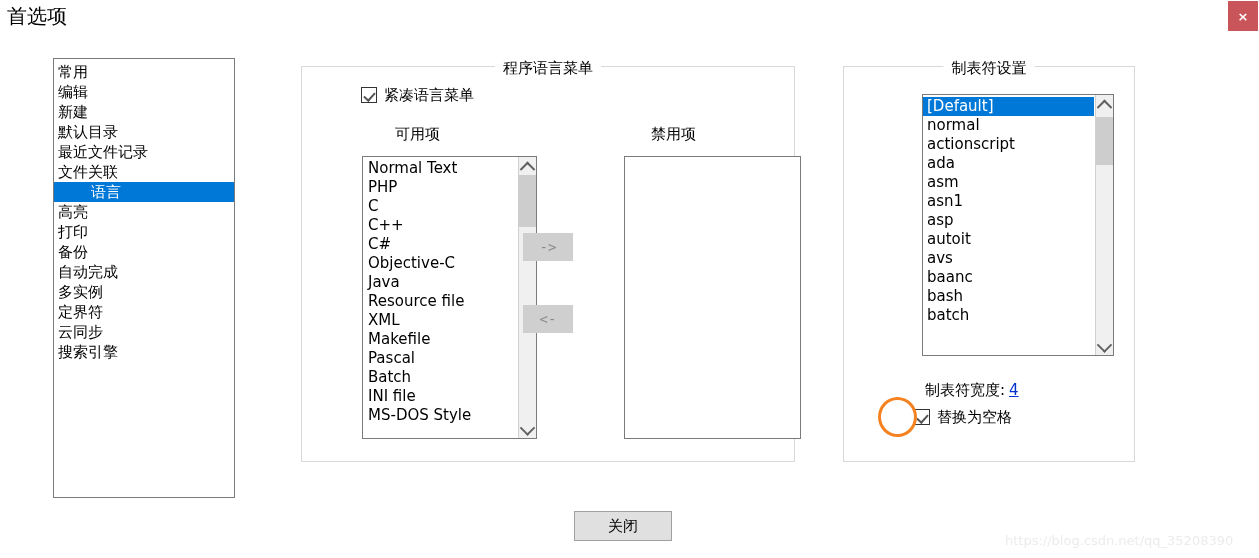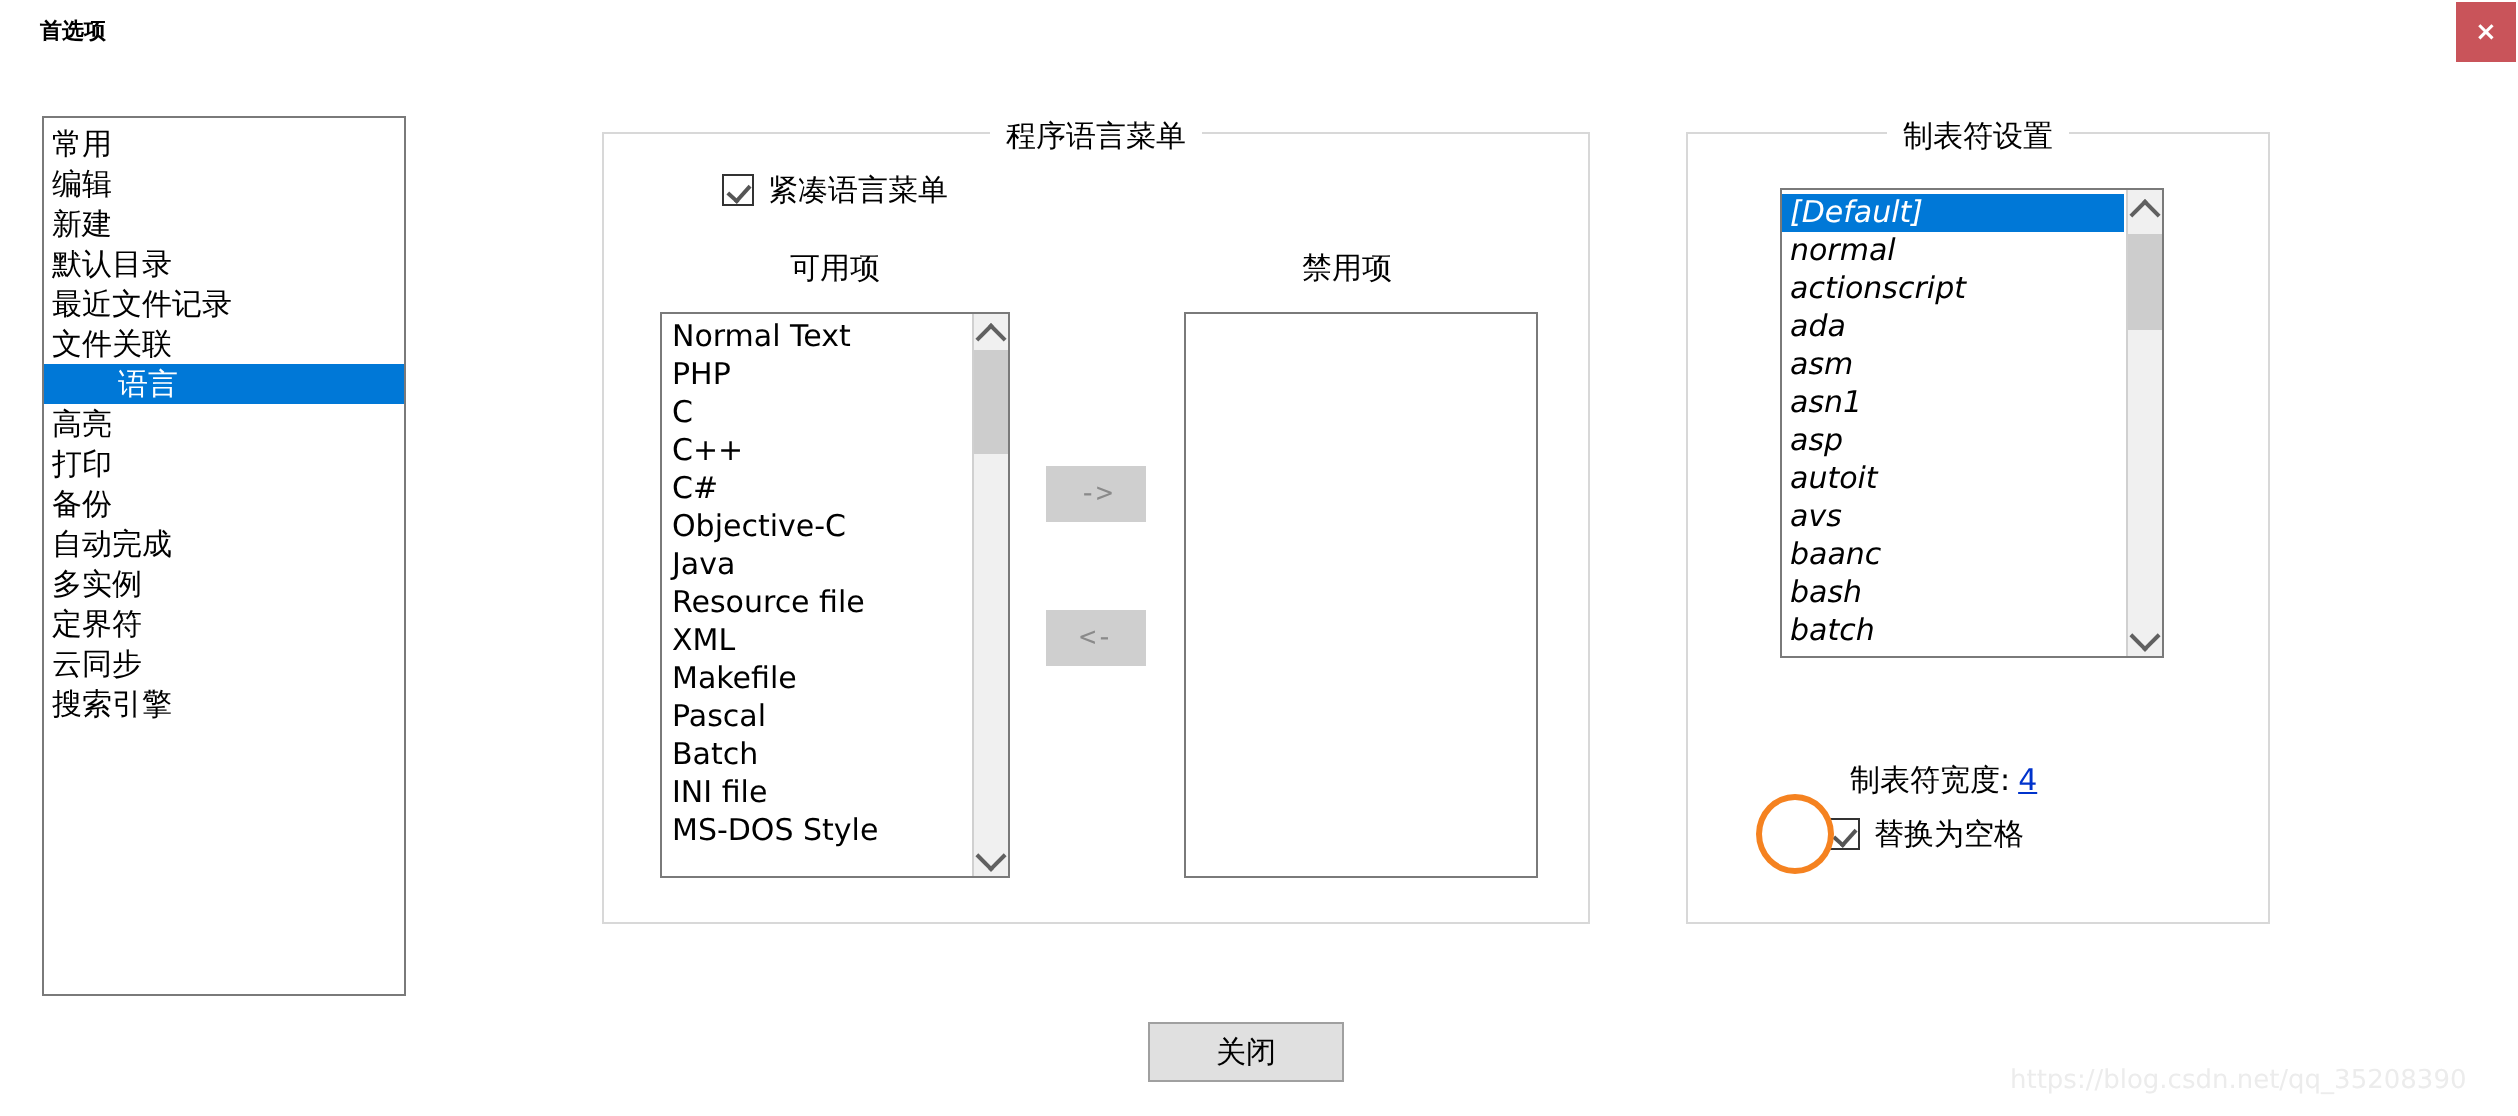--- a/index.html
+++ b/index.html
@@ -13,27 +13,26 @@
     position: relative;
     overflow: hidden;
     font-family: "DejaVu Sans", "Liberation Sans", sans-serif;
     color: #000000;
     -webkit-font-smoothing: none;
   }
 
   
   .win-title {
     position: absolute;
-    left: 20px;
+    left: 7px;
     top: 6px;
-    font-size: 11px;
+    font-size: 20px;
     line-height: 20px;
     color: #000;
     white-space: nowrap;
-    font-weight: bold;
   }
 
   
   .close-btn {
     position: absolute;
     left: 1228px;
     top: 1px;
     width: 30px;
     height: 30px;
     background: #c9545a;
@@ -47,20 +46,21 @@
     user-select: none;
   }
 
   
   .listbox {
     position: absolute;
     background: #ffffff;
     border: 1px solid #7a7a7a;
     box-sizing: border-box;
     overflow: hidden;
+    margin-left: 32px;
   }
   .listbox .rows {
     position: absolute;
     left: 0;
     top: 0;
     right: 0;
   }
   .row {
     font-size: 15px;
     line-height: 19px;
@@ -248,22 +248,21 @@
     font-family: "DejaVu Sans Mono", "Liberation Mono", monospace;
   }
   #btn-to-disabled { left: 523px; top: 233px; }
   #btn-to-available { left: 523px; top: 305px; }
 
   
   #tab-lang-list {
     left: 890px;
     top: 94px;
     width: 192px;
-    height: 235px;
-    font-style: italic;
+    height: 262px;
   }
   #tab-lang-list .rows { top: 2px; right: 19px; }
   #tab-lang-list .row { font-size: 15px; line-height: 19px; height: 19px; padding-left: 4px; }
 
   
   #tab-width-row {
     position: absolute;
     left: 925px;
     top: 380px;
     font-size: 15px;

